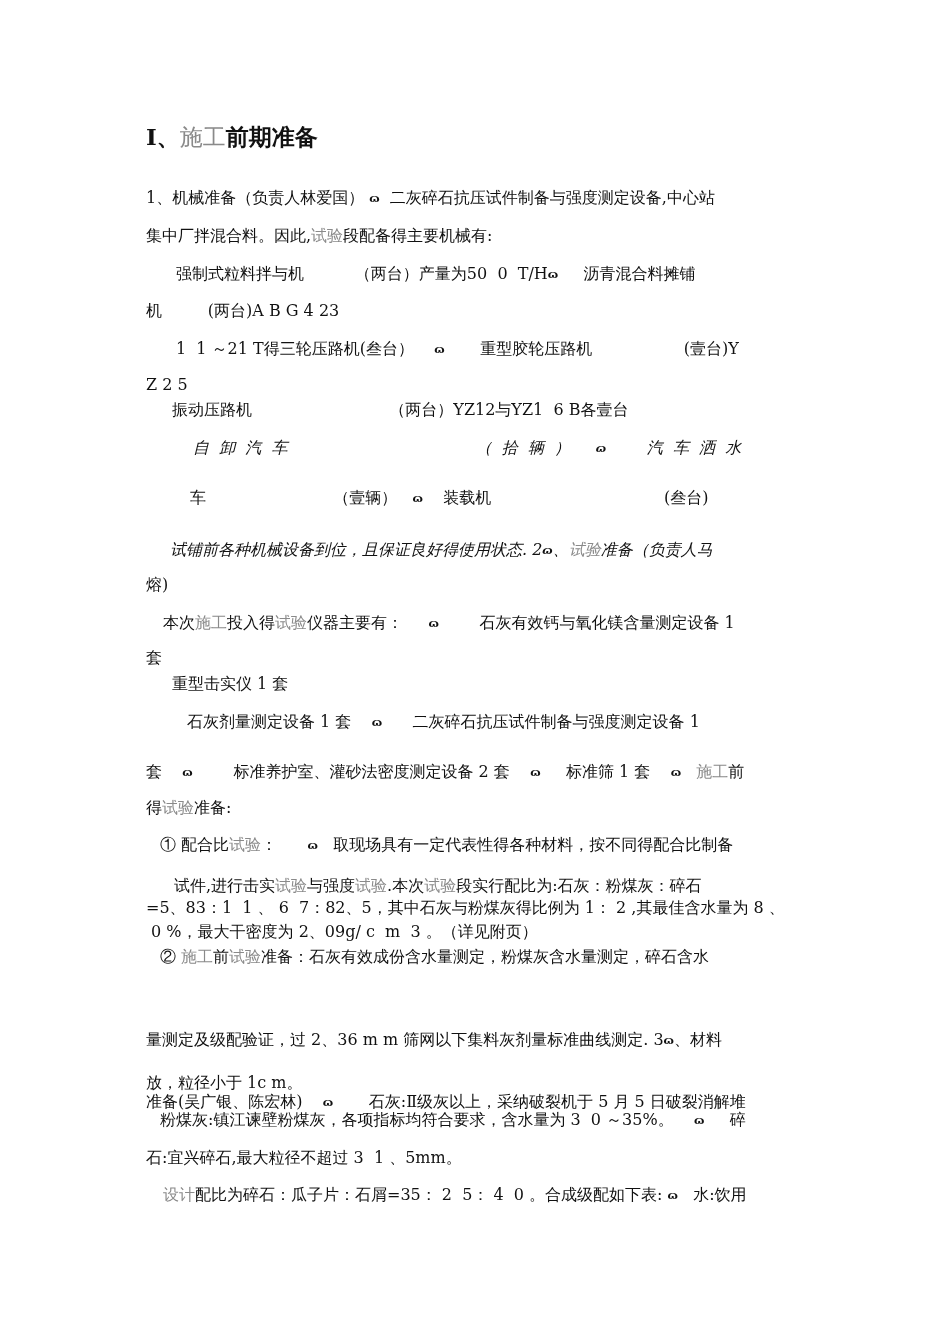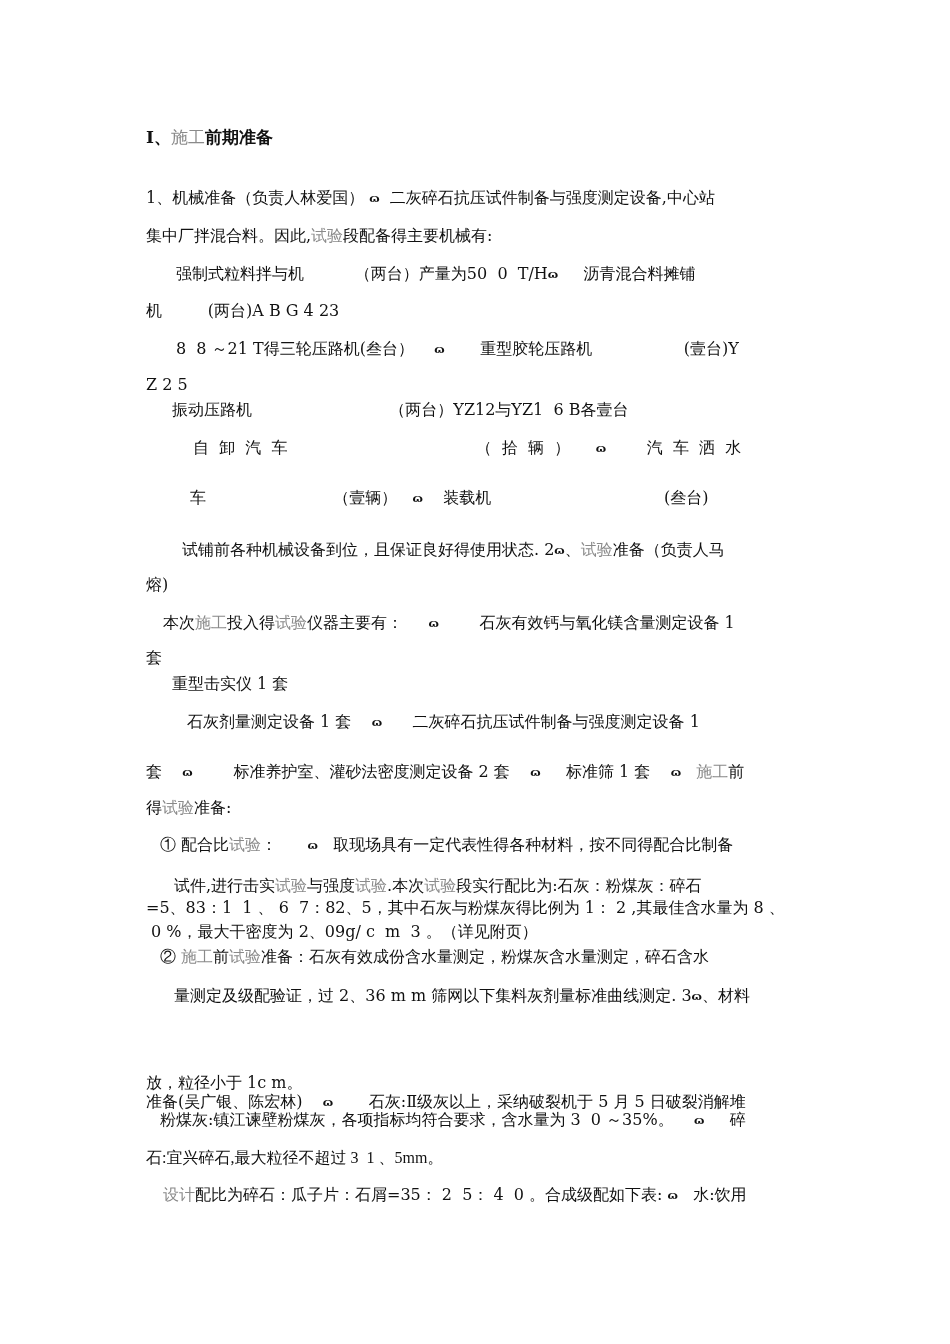--- a/index.html
+++ b/index.html
@@ -1,50 +1,50 @@
 <!DOCTYPE html>
 <html><head>
 <meta charset="utf-8">
 <style>
   html, body { margin:0; padding:0; background:#ffffff; }
   body { width:950px; height:1344px; position:relative; overflow:hidden;
          font-family:"DejaVu Serif","Liberation Serif",serif; color:#111; }
   .line { position:absolute; left:146px; font-size:16px; white-space:pre; line-height:20px; }
-  .title { font-weight:bold; font-size:17px; }
+  .title { font-weight:bold; font-size:23px; }
   .gray { color:#8a8a8a; }
   .pm { font-size:11px; font-weight:bold; display:inline-block; transform:translateY(-1px); }
 </style>
 </head>
 <body>
 
 <div>
   <div class="line title" style="top:127px;"><span>Ⅰ、</span><span class="gray" style="font-weight:normal;">施工</span><span>前期准备</span></div>
   <div id="body-lines">
       <div class="line" style="top: 188px;"><span>1、机械准备（负责人林爱国） </span><span class="pm">ɷ</span><span>  二灰碎石抗压试件制备与强度测定设备,中心站</span></div>
       <div class="line" style="top: 226px;"><span>集中厂拌混合料。因此,</span><span class="gray">试验</span><span>段配备得主要机械有:</span></div>
       <div class="line" style="top: 264px; left: 176px;"><span>强制式粒料拌与机          （两台）产量为50  0  T/H</span><span class="pm">ɷ</span><span>     沥青混合料摊铺</span></div>
       <div class="line" style="top: 301px;"><span>机         (两台)A B G 4 23</span></div>
-      <div class="line" style="top: 339px; left: 176px;"><span>8  8 ～21 T得三轮压路机(叁台）    </span><span class="pm">ɷ</span><span>       重型胶轮压路机                  (壹台)Y</span></div>
+      <div class="line" style="top: 339px; left: 176px;"><span>1  1 ～21 T得三轮压路机(叁台）    </span><span class="pm">ɷ</span><span>       重型胶轮压路机                  (壹台)Y</span></div>
       <div class="line" style="top: 375px;"><span>Z 2 5</span></div>
       <div class="line" style="top: 400px; left: 172px;"><span>振动压路机                           （两台）YZ12与YZ1  6 B各壹台</span></div>
-      <div class="line" style="top: 438px; left: 193px;"><span>自  卸  汽  车                                     （  拾  辆  ）     </span><span class="pm">ɷ</span><span>        汽  车  洒  水</span></div>
+      <div class="line" style="top: 438px; left: 193px; font-style: italic;"><span>自  卸  汽  车                                     （  拾  辆  ）     </span><span class="pm">ɷ</span><span>        汽  车  洒  水</span></div>
       <div class="line" style="top: 488px; margin-left: 44px;"><span>车                         （壹辆）   </span><span class="pm">ɷ</span><span>    装载机                                  (叁台)</span></div>
-      <div class="line" style="top: 540px; left: 182px;"><span>试铺前各种机械设备到位，且保证良好得使用状态. 2</span><span class="pm">ɷ</span><span>、</span><span class="gray">试验</span><span>准备（负责人马</span></div>
+      <div class="line" style="top: 540px; left: 170px; font-style: italic;"><span>试铺前各种机械设备到位，且保证良好得使用状态. 2</span><span class="pm">ɷ</span><span>、</span><span class="gray">试验</span><span>准备（负责人马</span></div>
       <div class="line" style="top: 575px;"><span>熔)</span></div>
       <div class="line" style="top: 613px; left: 163px;"><span>本次</span><span class="gray">施工</span><span>投入得</span><span class="gray">试验</span><span>仪器主要有：     </span><span class="pm">ɷ</span><span>        石灰有效钙与氧化镁含量测定设备 1</span></div>
       <div class="line" style="top: 648px;"><span>套</span></div>
       <div class="line" style="top: 674px; left: 172px;"><span>重型击实仪 1 套</span></div>
       <div class="line" style="top: 712px; left: 187px;"><span>石灰剂量测定设备 1 套    </span><span class="pm">ɷ</span><span>      二灰碎石抗压试件制备与强度测定设备 1</span></div>
       <div class="line" style="top: 762px;"><span>套    </span><span class="pm">ɷ</span><span>        标准养护室、灌砂法密度测定设备 2 套    </span><span class="pm">ɷ</span><span>     标准筛 1 套    </span><span class="pm">ɷ</span><span>   </span><span class="gray">施工</span><span>前</span></div>
       <div class="line" style="top: 798px;"><span>得</span><span class="gray">试验</span><span>准备:</span></div>
       <div class="line" style="top: 835px; left: 160px;"><span>① 配合比</span><span class="gray">试验</span><span>：      </span><span class="pm">ɷ</span><span>   取现场具有一定代表性得各种材料，按不同得配合比制备</span></div>
       <div class="line" style="top: 876px; margin-left: 28px;"><span>试件,进行击实</span><span class="gray">试验</span><span>与强度</span><span class="gray">试验</span><span>.本次</span><span class="gray">试验</span><span>段实行配比为:石灰：粉煤灰：碎石</span></div>
       <div class="line" style="top: 898px;"><span>=5、83：1  1 、 6  7：82、5，其中石灰与粉煤灰得比例为 1： 2 ,其最佳含水量为 8 、</span></div>
       <div class="line" style="top: 922px;"><span> 0 %，最大干密度为 2、09g/ c  m  3 。（详见附页）</span></div>
       <div class="line" style="top: 947px; left: 160px;"><span>② </span><span class="gray">施工</span><span>前</span><span class="gray">试验</span><span>准备：石灰有效成份含水量测定，粉煤灰含水量测定，碎石含水</span></div>
-      <div class="line" style="top: 986px; margin-left: 28px;"><span>量测定及级配验证，过 2、36 m m 筛网以下集料灰剂量标准曲线测定. 3</span><span class="pm">ɷ</span><span>、材料</span></div>
+      <div class="line" style="top: 1030px;"><span>量测定及级配验证，过 2、36 m m 筛网以下集料灰剂量标准曲线测定. 3</span><span class="pm">ɷ</span><span>、材料</span></div>
       <div class="line" style="top: 1092px;"><span>准备(吴广银、陈宏林)    </span><span class="pm">ɷ</span><span>       石灰:Ⅱ级灰以上，采纳破裂机于 5 月 5 日破裂消解堆</span></div>
       <div class="line" style="top: 1073px;"><span>放，粒径小于 1c m。</span></div>
       <div class="line" style="top: 1110px; left: 160px;"><span>粉煤灰:镇江谏壁粉煤灰，各项指标均符合要求，含水量为 3  0 ～35%。    </span><span class="pm">ɷ</span><span>     碎</span></div>
-      <div class="line" style="top: 1148px; font-family: Liberation Serif, serif;"><span>石:宜兴碎石,最大粒径不超过 3  1 、5mm。</span></div>
+      <div class="line" style="top: 1148px;"><span>石:宜兴碎石,最大粒径不超过 3  1 、5mm。</span></div>
       <div class="line" style="top: 1185px; left: 163px;"><span class="gray">设计</span><span>配比为碎石：瓜子片：石屑=35： 2  5： 4  0 。合成级配如下表: </span><span class="pm">ɷ</span><span>   水:饮用</span></div>
     </div>
 </div>
 
 </body></html>

